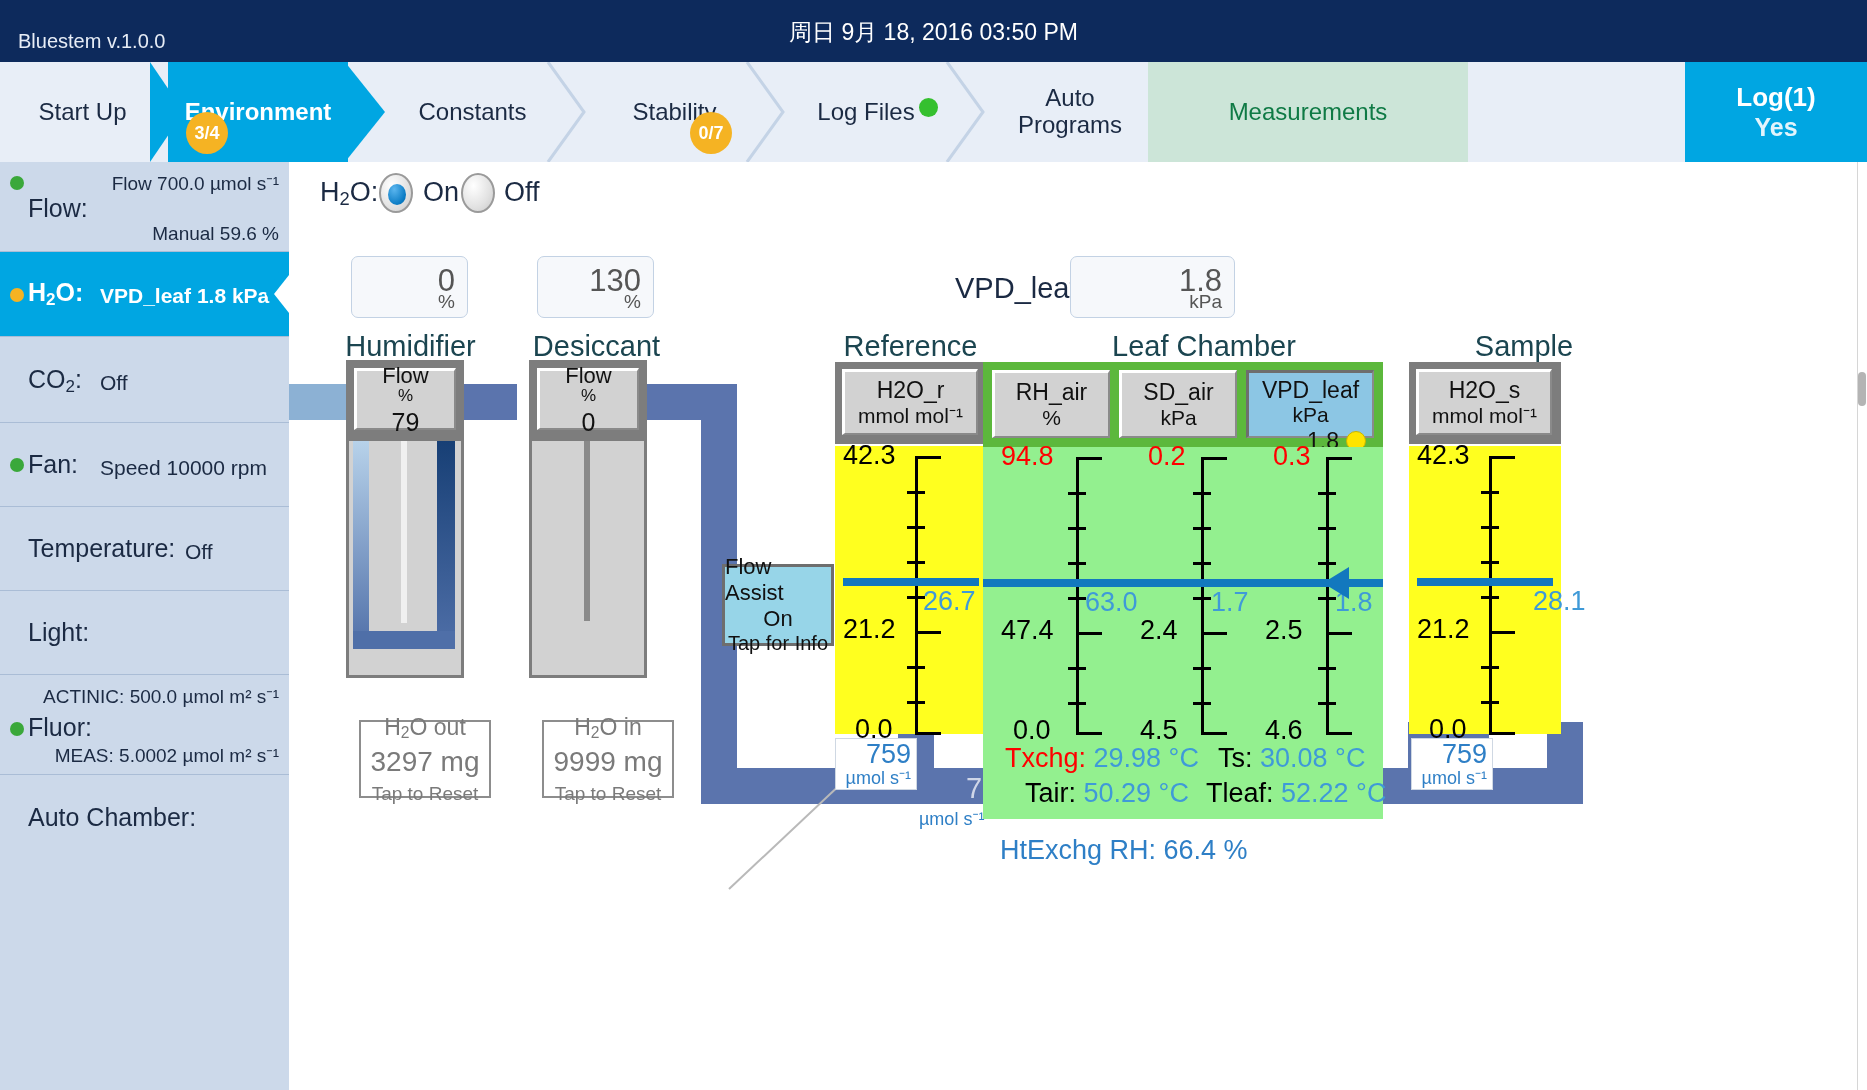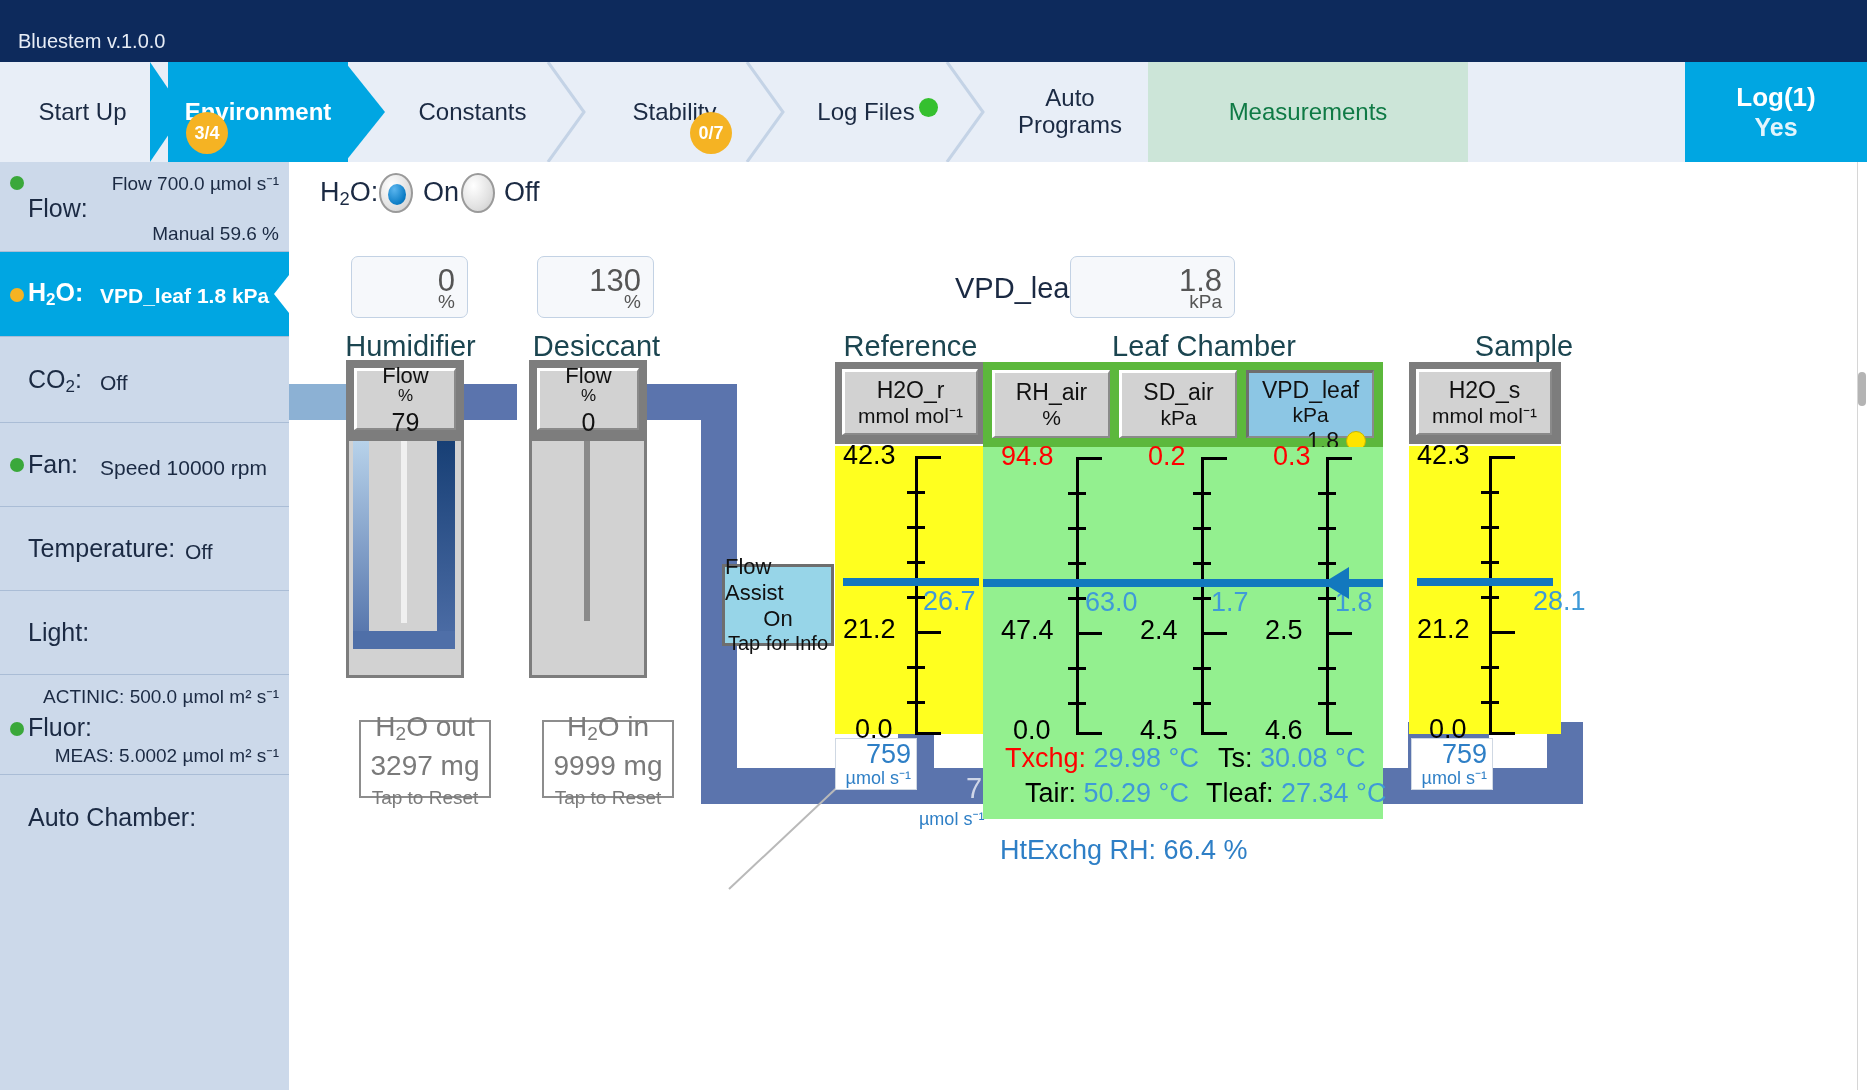--- a/index.html
+++ b/index.html
@@ -71,21 +71,21 @@
   .pipe.light{background:#8cb1d4;}
 
   .flowassist{position:absolute;background:#97d5e8;border:3px solid #6e6e6e;
      display:flex;flex-direction:column;align-items:center;justify-content:center;
      font-size:22px;color:#111;line-height:1.18;}
   .flowassist .sm{font-size:20px;}
 
   .resetbox{position:absolute;border:2px solid #8d8d8d;background:#fff;
      display:flex;flex-direction:column;align-items:center;justify-content:center;
      color:#7a7a7a;line-height:1.35;}
-  .resetbox .t1{font-size:28px;}
+  .resetbox .t1{font-size:23px;}
   .resetbox .t2{font-size:28px;}
   .resetbox .t3{font-size:19px;}
 
   
   .gauge-frame{position:absolute;background:#7d7d7d;}
   .gauge-lbl{position:absolute;background:#d2d2d2;border-top:3px solid #ffffff;border-left:3px solid #ffffff;
      border-right:2px solid #8a8a8a;border-bottom:2px solid #8a8a8a;
      display:flex;flex-direction:column;align-items:center;justify-content:center;
      font-size:23px;color:#111;line-height:1.15;text-align:center;}
   .gauge-lbl .u{font-size:21px;}
@@ -112,20 +112,21 @@
 
   .pipe-flow-lbl{position:absolute;color:#cfd6e8;font-size:29px;margin-left:41px;}
   .pipe-flow-unit{position:absolute;color:#2e7fc6;font-size:18px;}
   sub{font-size:.68em;vertical-align:-0.22em;}
 </style>
 </head>
 <body>
 
 <div id="titlebar">
   <div id="app-version">Bluestem v.1.0.0</div>
+  <div id="datetime">周日 9月 18, 2016 03:50 PM</div>
 </div>
 
 <div id="tabbar">
 
   <div class="tab" id="tab-startup" style="left:0;width:165px;">
     <span>Start Up</span>
   </div>
   <div class="chev" style="left:150px;">
     <svg width="34" height="100">
         <polygon points="0,0 34,50 0,100" fill="#00a6e2"></polygon>
@@ -442,21 +443,21 @@
     <div class="temptxt" style="left:235px;top:296px;">
       <span class="tlabel-blk">Ts:</span>
       <span class="tval">30.08 °C</span>
     </div>
     <div class="temptxt" style="left:42px;top:331px;">
       <span class="tlabel-blk">Tair:</span>
       <span class="tval">50.29 °C</span>
     </div>
     <div class="temptxt" style="left:223px;top:331px;">
       <span class="tlabel-blk">Tleaf:</span>
-      <span class="tval">27.34 °C</span>
+      <span class="tval">52.22 °C</span>
     </div>
   </div>
 
   <div id="htexchg" style="left:711px;top:673px;">HtExchg RH: 66.4 %</div>
 
   <div class="gauge-frame" style="left:1120px;top:200px;width:152px;height:82px;"></div>
   <div class="gauge-lbl" style="left:1127px;top:207px;width:136px;height:66px;">
     <span>H2O_s</span>
     <span class="u">mmol mol⁻¹</span>
   </div>

